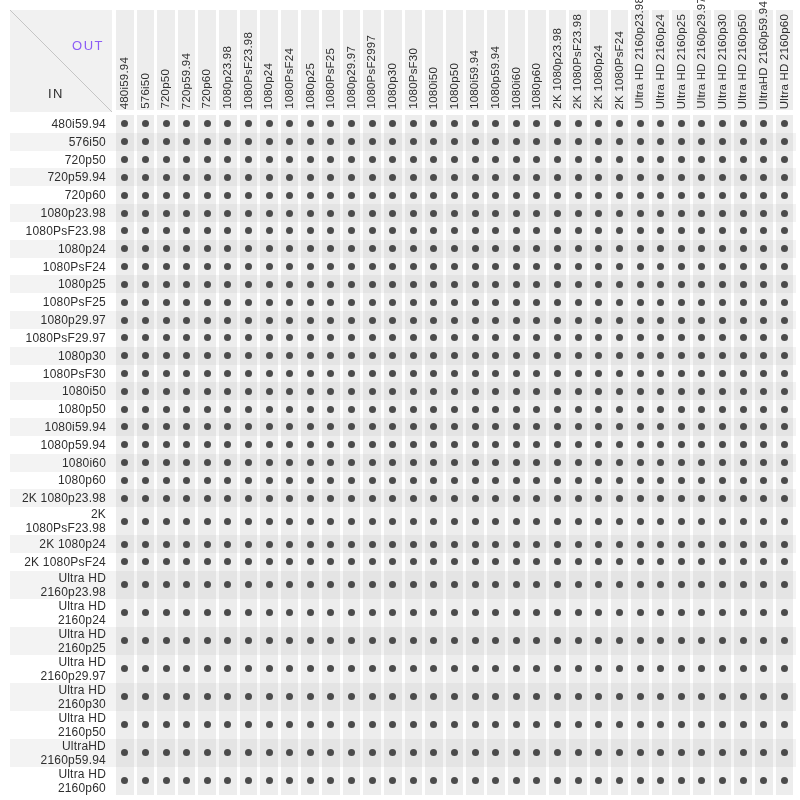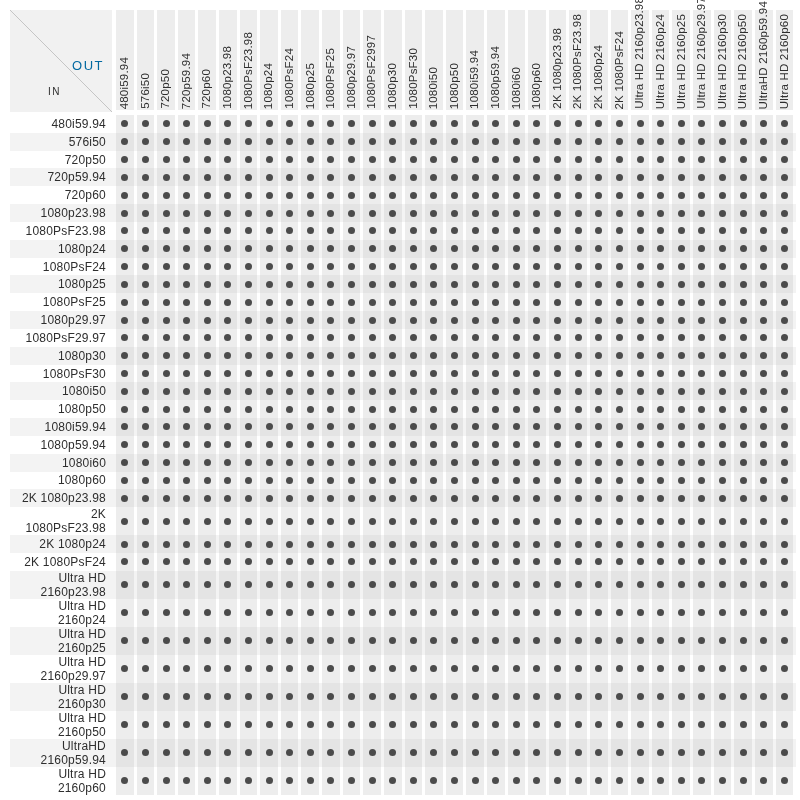--- a/index.html
+++ b/index.html
@@ -6,22 +6,22 @@
   .page{
     position:relative;width:800px;height:800px;background:#ffffff;overflow:hidden;
     font-family:"Liberation Sans", sans-serif;color:#2e2e2e;
   }
   .matrix{position:absolute;left:10px;top:10px;width:786px;}
   .header-row{display:flex;height:105px;}
   
   .corner{position:relative;width:106px;height:105px;flex:0 0 106px;}
   .corner-box{position:absolute;left:0;top:0;right:4px;bottom:3px;background:#f1f1f1;}
   .corner-box svg{position:absolute;left:0;top:0;width:100%;height:100%;}
-  .corner-out{position:absolute;top:48px;right:8px;font-size:13px;letter-spacing:1.5px;color:#0369a1;}
-  .corner-in{position:absolute;top:76px;left:38px;font-size:10px;letter-spacing:1.5px;color:#2e2e2e;}
+  .corner-out{position:absolute;top:28px;right:8px;font-size:13px;letter-spacing:1.5px;color:#8b5cf6;}
+  .corner-in{position:absolute;top:76px;left:38px;font-size:13px;letter-spacing:1.5px;color:#2e2e2e;}
   
   .colheads{display:flex;width:680px;}
   .colhead{
     flex:1 1 0;display:flex;align-items:flex-end;justify-content:center;
     padding:0 3px 5px 0;box-sizing:border-box;
     background:#ededed;background-clip:content-box;
   }
   .colhead span{
     writing-mode:vertical-rl;transform:rotate(180deg);
     white-space:nowrap;font-size:11.5px;line-height:1;letter-spacing:0.2px;color:#2e2e2e;

